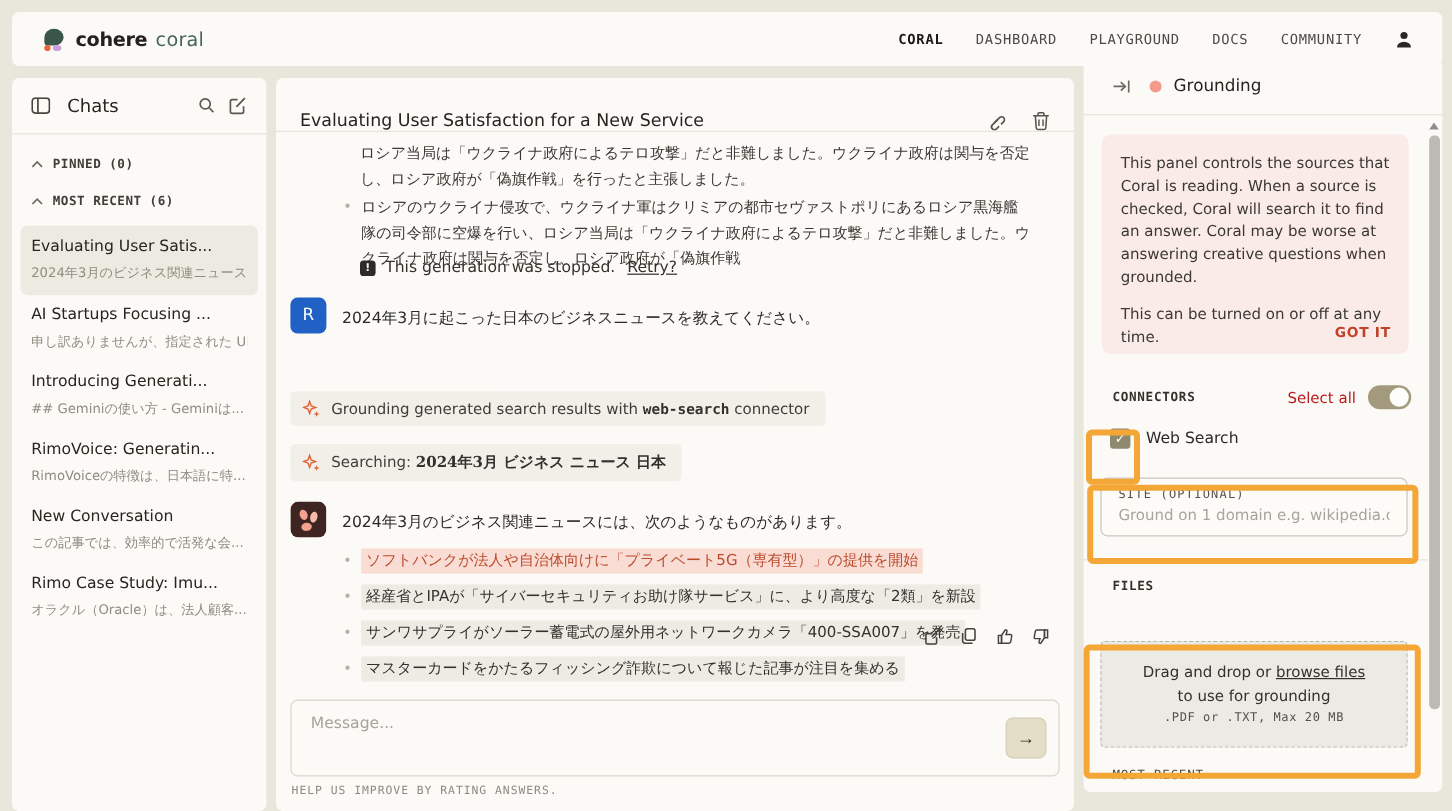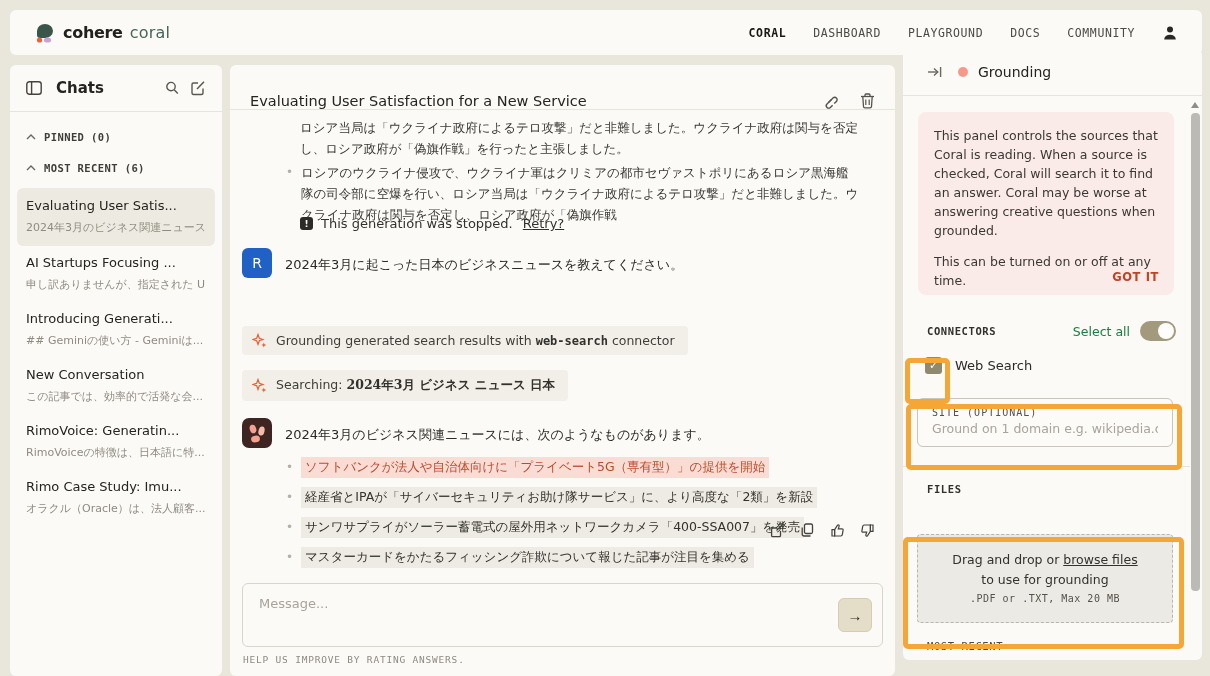--- a/index.html
+++ b/index.html
@@ -19,21 +19,21 @@
   .logo { display:flex; align-items:center; gap:7px; }
   .logo-brand { font-size:16px; font-weight:bold; letter-spacing:-0.3px; color:#23211e; }
   .logo-product { font-size:16px; color:#47655a; letter-spacing:0.2px; }
   .topnav { display:flex; align-items:center; gap:27px; }
   .topnav .nav-item { font-family:"DejaVu Sans Mono","Liberation Mono",monospace; font-size:11.5px; letter-spacing:0.6px; color:#4c4a45; cursor:pointer; }
   .topnav .nav-item.active { color:#191814; font-weight:bold; }
 
   
   .sidebar { left:10px; top:65px; width:212px; height:611px; }
   .sidebar-header { height:47px; display:flex; align-items:center; padding:0 16px; gap:10px; border-bottom:1px solid #e7e4db; }
-  .sidebar-title { font-size:15px; font-weight:bold; color:#26241f; flex:1; margin-left:4px; }
+  .sidebar-title { font-size:15px; font-weight:normal; color:#26241f; flex:1; margin-left:4px; }
   .section-row { display:flex; align-items:center; gap:8px; padding:0 16px; margin-top:19px; }
   .section-label { font-family:"DejaVu Sans Mono","Liberation Mono",monospace; font-size:10.5px; font-weight:bold; letter-spacing:0.4px; color:#3f3d37; }
   .chat-list { margin-top:14px; }
   .chat-item { padding:9px 16px 10px; cursor:pointer; }
   .chat-item.selected { background:#edebe1; border-radius:6px; margin:0 7px; padding:10px 9px 11px; }
   .chat-item-title { font-size:13px; color:#26241f; white-space:nowrap; overflow:hidden; }
   .chat-item-preview { font-size:11px; color:#8f8b80; margin-top:7px; white-space:nowrap; overflow:hidden; }
 
   
   .main { left:230px; top:65px; width:665px; height:611px; }
@@ -85,21 +85,21 @@
   .coral-dot { width:10px; height:10px; border-radius:50%; background:#f59a8a; margin-left:15px; }
   .gpanel-title { font-size:14px; color:#26241f; margin-left:10px; }
 
   .info-box { position:absolute; left:15px; top:63px; width:256px; height:183px; background:#fbebe8; border-radius:8px; padding:14px 16px; }
   .info-box p { font-size:12.5px; line-height:19px; color:#3b3833; }
   .info-box p + p { margin-top:12px; }
   .got-it { position:absolute; right:15px; bottom:11px; font-size:11.5px; font-weight:bold; letter-spacing:0.6px; color:#c14327; cursor:pointer; }
 
   .connectors-row { position:absolute; left:24px; right:26px; top:272px; display:flex; align-items:center; }
   .panel-label { font-family:"DejaVu Sans Mono","Liberation Mono",monospace; font-size:10.5px; font-weight:bold; letter-spacing:0.6px; color:#33312c; }
-  .select-all { margin-left:auto; font-size:12.5px; color:#15803d; margin-right:10px; }
+  .select-all { margin-left:auto; font-size:12.5px; color:#b91c1c; margin-right:10px; }
   .toggle { width:36px; height:20px; border-radius:10px; background:#a39a7e; position:relative; cursor:pointer; }
   .toggle .knob { position:absolute; right:2px; top:2px; width:16px; height:16px; border-radius:50%; background:#fdfdfb; }
 
   .websearch-row { position:absolute; left:22px; top:308px; display:flex; align-items:center; gap:13px; }
   .checkbox { width:17px; height:17px; border-radius:3px; background:#8f8970; color:#fdfdfb; font-size:11px; display:flex; align-items:center; justify-content:center; cursor:pointer; }
   .websearch-label { font-size:13px; color:#2b2a26; }
 
   .site-input { position:absolute; left:14px; top:349px; width:256px; height:49px; border:1px solid #c9c5ba; border-radius:6px; background:#fcfbf8; padding:8px 14px 0; }
   .site-label { font-family:"DejaVu Sans Mono","Liberation Mono",monospace; font-size:10px; letter-spacing:1px; color:#55524a; }
   .site-input input { border:none; outline:none; background:transparent; width:100%; font-size:12.5px; margin-top:3px; font-family:"DejaVu Sans","Liberation Sans",sans-serif; color:#2b2a26; }
@@ -198,26 +198,26 @@
     </div>
     <div class="chat-item">
       <div class="chat-item-title">AI Startups Focusing ...</div>
       <div class="chat-item-preview">申し訳ありませんが、指定された UR...</div>
     </div>
     <div class="chat-item">
       <div class="chat-item-title">Introducing Generati...</div>
       <div class="chat-item-preview">## Geminiの使い方 - Geminiは...</div>
     </div>
     <div class="chat-item">
+      <div class="chat-item-title">RimoVoice: Generatin...</div>
+      <div class="chat-item-preview">RimoVoiceの特徴は、日本語に特...</div>
+    </div>
+    <div class="chat-item">
       <div class="chat-item-title">New Conversation</div>
       <div class="chat-item-preview">この記事では、効率的で活発な会...</div>
-    </div>
-    <div class="chat-item">
-      <div class="chat-item-title">RimoVoice: Generatin...</div>
-      <div class="chat-item-preview">RimoVoiceの特徴は、日本語に特...</div>
     </div>
     <div class="chat-item">
       <div class="chat-item-title">Rimo Case Study: Imu...</div>
       <div class="chat-item-preview">オラクル（Oracle）は、法人顧客...</div>
     </div>
   </div>
 </div>
 
 <div class="card main">
   <div class="main-header">

